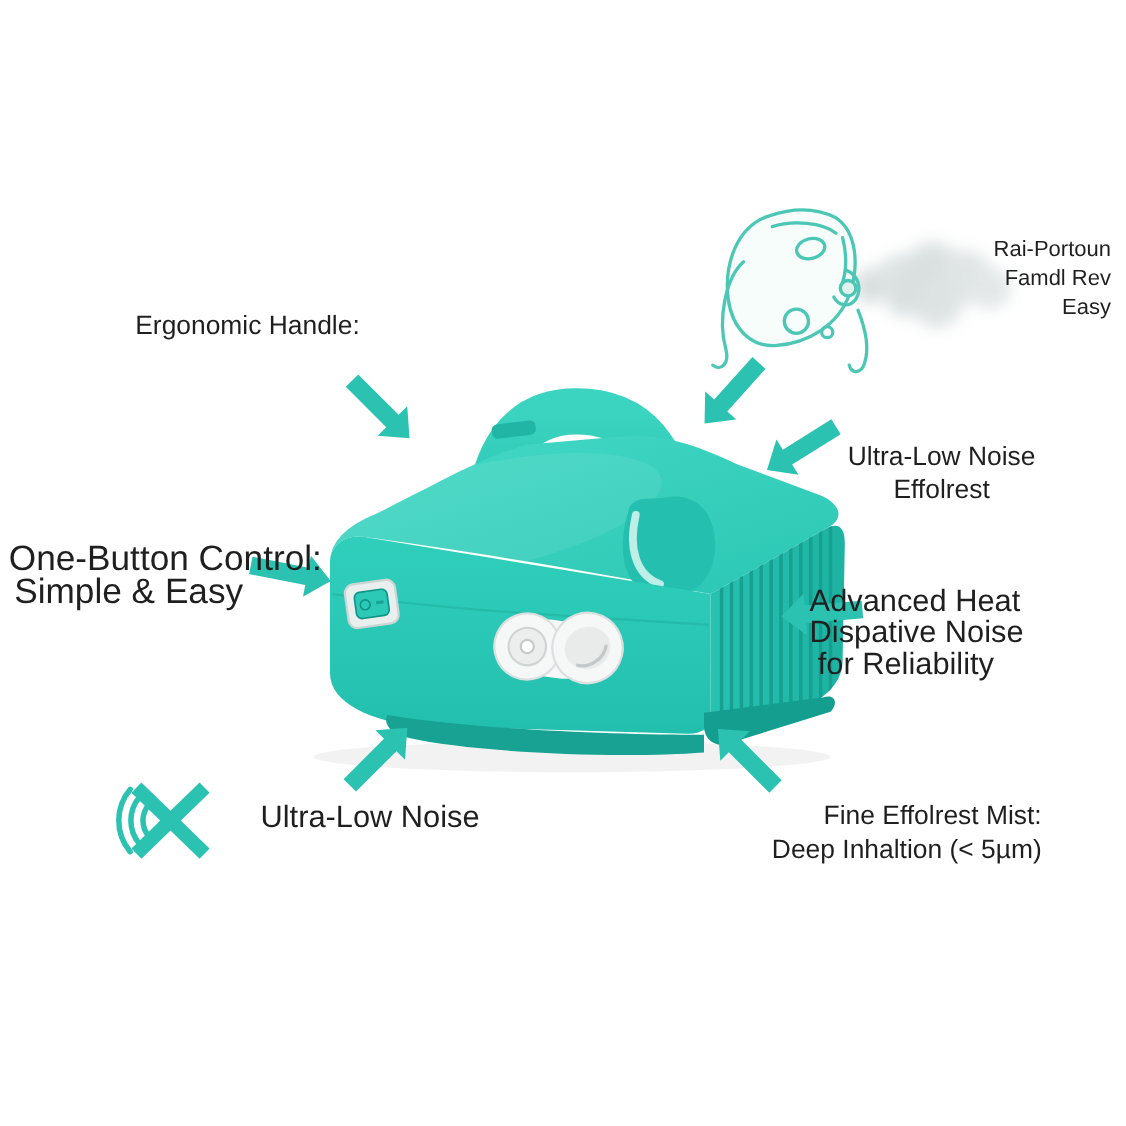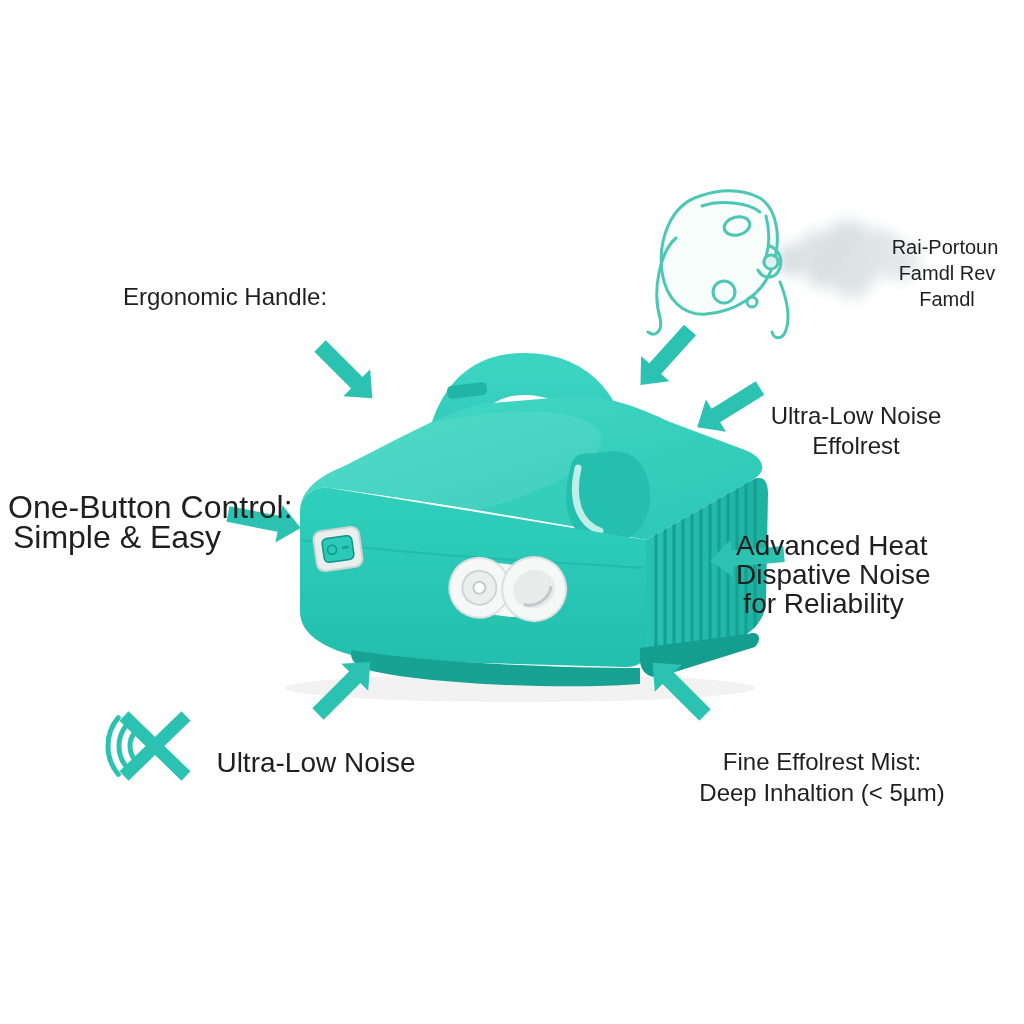--- a/index.html
+++ b/index.html
@@ -4,21 +4,21 @@
 <style>
   html,body{margin:0;padding:0;background:#ffffff;}
   .canvas{
     position:relative;width:1024px;height:1024px;background:#ffffff;
     font-family:"Liberation Sans",sans-serif;color:#212121;overflow:hidden;
   }
   svg.scene{position:absolute;left:0;top:0;width:1024px;height:1024px;}
   .callout{position:absolute;font-weight:500;color:#1f1f1f;}
   .callout .line{white-space:nowrap;}
   .c-center{text-align:center;}
-  .c-left{text-align:center;margin-top:20px;}
+  .c-left{text-align:right;}
   .ergonomic{left:92px;top:282px;width:266px;font-size:24px;line-height:30px;}
   .masknote{left:880px;top:214px;width:130px;font-size:20px;line-height:26px;}
   .masknote .line{padding-left:4px;}
   .masknote .line:first-child{padding-left:0;}
   .noiseop{left:762px;top:401px;width:188px;font-size:24px;line-height:30px;}
   .onebutton{left:8px;top:492px;width:218px;font-size:32px;line-height:30px;}
   .heat{left:736px;top:531px;width:175px;font-size:28px;line-height:29px;}
   .fineparticle{left:697px;top:726px;width:250px;font-size:24px;line-height:31px;}
   .noisebadge{left:196px;top:727px;width:240px;font-size:28px;line-height:32px;font-weight:500;}
 </style>
@@ -157,21 +157,21 @@
     </g>
   </svg>
 
   <div class="callout ergonomic c-center">
     <div class="line">Ergonomic Handle:</div>
   </div>
 
   <div class="callout masknote c-left">
     <div class="line">Rai-Portoun</div>
     <div class="line">Famdl Rev</div>
-    <div class="line">Famdl</div>
+    <div class="line">Easy</div>
   </div>
 
   <div class="callout noiseop c-center">
     <div class="line">Ultra-Low Noise</div>
     <div class="line">Effolrest</div>
   </div>
 
   <div class="callout onebutton c-center">
     <div class="line">One-Button Control:</div>
     <div class="line">Simple &amp; Easy</div>

